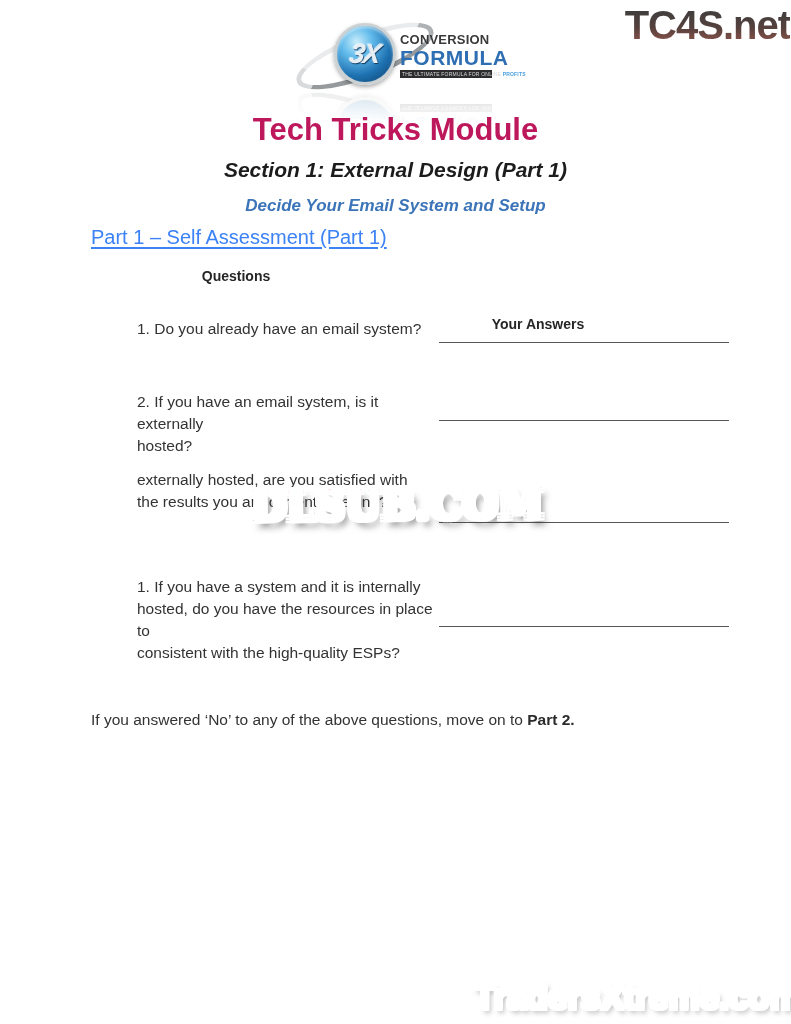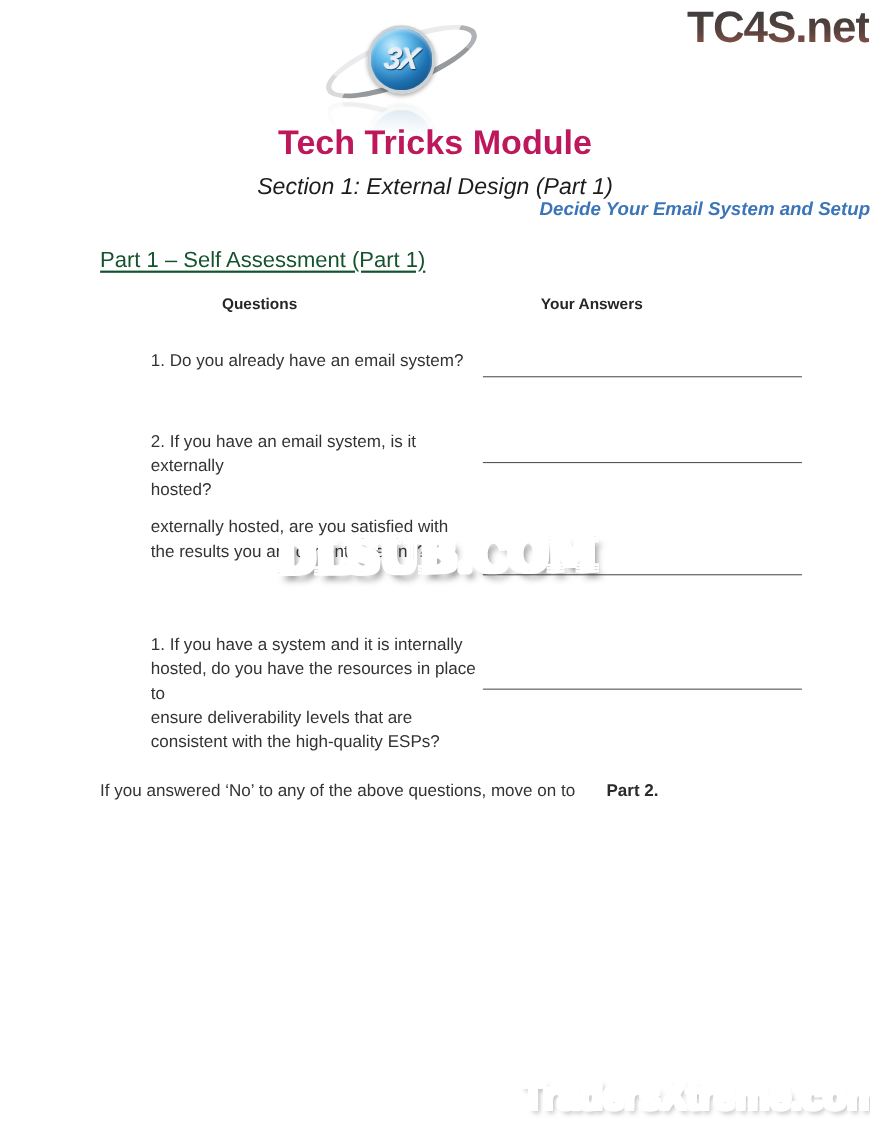--- a/index.html
+++ b/index.html
@@ -73,71 +73,76 @@
       3px 4px 5px rgba(90,90,90,.45);
   }
 
   
   .title {
     position:absolute; left:0; top:112px; width:100%; text-align:center;
     font-size:31px; font-weight:700; color:#be185d; letter-spacing:0px;
   }
   .subtitle {
     position:absolute; left:0; top:158px; width:100%; text-align:center;
-    font-size:21px; font-weight:400; font-style:italic; color:#1c1c1c;
+    font-size:21px; font-weight:700; font-style:italic; color:#1c1c1c;
   }
   .tagline {
-    position:absolute; left:0; top:180px; width:100%; text-align:right;
+    position:absolute; left:0; top:196px; width:100%; text-align:center;
     font-size:17px; font-weight:700; font-style:italic; color:#3b74b8;
   }
   .part-heading {
     position:absolute; left:91px; top:226px;
-    font-size:20px; font-weight:400; color:#14532d;
+    font-size:20px; font-weight:400; color:#3b82f6;
     text-decoration:underline; text-underline-offset:3px;text-align:center;
   }
 
   
   .col-head {
     position:absolute; top:268px; font-size:14px; font-weight:700; 
     color:#262626; text-align:center;
   }
   .col-head.questions { left:91px; width:290px; }
-  .col-head.answers  { left:393px; width:290px; }
+  .col-head.answers  { left:393px; width:290px;margin-top:48px; }
 
   .q-row { position:absolute; left:91px; width:592px;margin-left:46px; }
   .q-row.r1 { top:318px; }
   .q-row.r2 { top:391px; }
   .q-row.r3 { top:469px; }
   .q-row.r4 { top:576px; }
   .q-text { width:300px; font-size:15.5px; color:#333; }
   .q-line { line-height:22px; }
   .answer-line {
     position:absolute; left:302px; width:290px; height:0;
     border-bottom:1.6px solid #555;
   }
   .r1 .answer-line { top:24px; }
   .r2 .answer-line { top:29px; }
   .r3 .answer-line { top:53px; }
   .r4 .answer-line { top:50px; }
 
   .closing {
     position:absolute; left:91px; top:711px; font-size:15.5px; color:#333;
   }
-  .closing b { font-weight:700; color:#2b2b2b;margin-left:24px; }
+  .closing b { font-weight:700; color:#2b2b2b; }
 </style>
 </head>
 <body>
 
 <div class="page">
 
   <div class="logo">
     <div class="logo-art">
       <div class="orbit"></div>
       <div class="sphere">
         <span class="badge3x">3X</span>
+      </div>
+      <div class="logo-text">
+        <div class="logo-line1">CONVERSION</div>
+        <div class="logo-line2">FORMULA</div>
+        <div class="logo-tagbar"><span>THE ULTIMATE FORMULA FOR ONLINE </span><span class="accent">PROFITS</span></div>
       </div>
     </div>
   </div>
 
   <div class="wm-tc4s">TC4S.net</div>
 
   <div class="title">Tech Tricks Module</div>
   <div class="subtitle">Section 1: External Design (Part 1)</div>
   <div class="tagline">Decide Your Email System and Setup</div>
   <div class="part-heading">Part 1 – Self Assessment (Part 1)</div>
@@ -165,21 +170,20 @@
       <div class="q-line">externally hosted, are you satisfied with</div>
       <div class="q-line">the results you are currently getting?</div>
     </div>
     <div class="answer-line"></div>
   </div>
 
   <div class="q-row r4">
     <div class="q-text">
       <div class="q-line">1. If you have a system and it is internally</div>
       <div class="q-line">hosted, do you have the resources in place to</div>
-      <div class="q-line">ensure deliverability levels that are</div>
       <div class="q-line">consistent with the high-quality ESPs?</div>
     </div>
     <div class="answer-line"></div>
   </div>
 
   <div class="wm-dlsub">DLSUB.COM</div>
 
   <div class="closing"><span>If you answered ‘No’ to any of the above questions, move on to </span><b>Part 2.</b></div>
 
   <div class="wm-traders">TradersXtreme.com</div>

